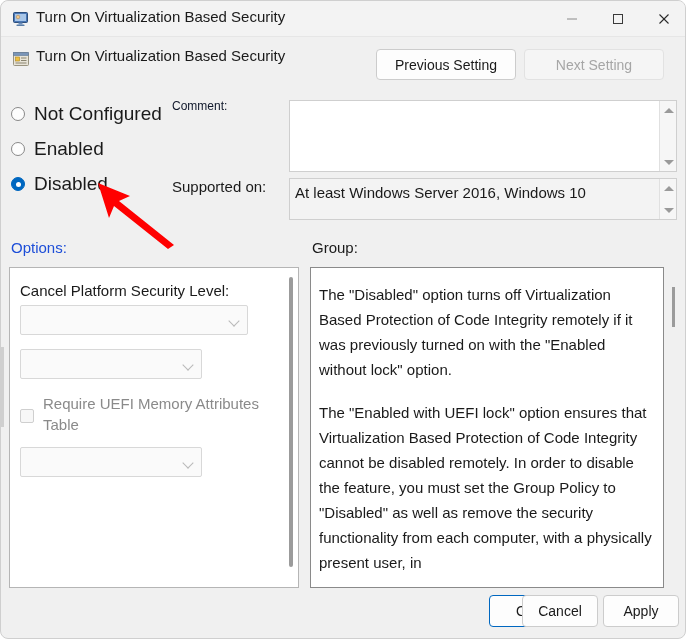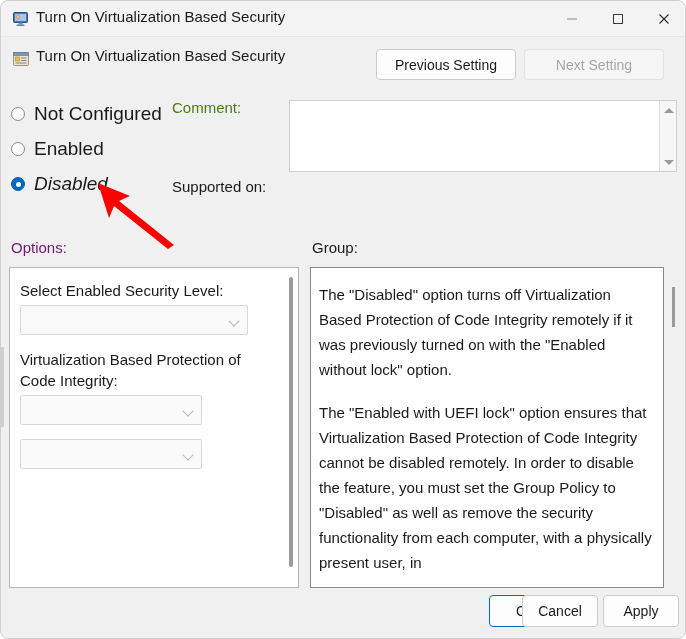--- a/index.html
+++ b/index.html
@@ -78,42 +78,42 @@
 
   
   .radio-row {
     position: absolute; left: 10px;
     height: 20px;
     display: flex; align-items: center;
     font-size: 19px; color: #1a1a1a;
   }
   #radio-not-configured { top: 103px; }
   #radio-enabled { top: 138px; }
-  #radio-disabled { top: 173px; font-style: italic; }
+  #radio-disabled { top: 173px; }
   .radio-mark {
     width: 14px; height: 14px; border-radius: 50%;
     border: 1px solid #888; background: #fdfdfd;
     margin-right: 9px; flex: none;
     position: relative;
   }
   .radio-mark.on {
     border: 1px solid #0067c0;
     background: #0067c0;
   }
   .radio-mark.on::after {
     content: ""; position: absolute;
     left: 3.5px; top: 3.5px;
     width: 5px; height: 5px; border-radius: 50%;
     background: #ffffff;
   }
 
   
   #comment-label {
     position: absolute; left: 171px; top: 98px;
-    font-size: 15px; color: #4d7c0f;
+    font-size: 12px; color: #0f172a;
   }
   #supported-label {
     position: absolute; left: 171px; top: 177px;
     font-size: 15px; color: #1a1a1a;
   }
   #comment-box {
     position: absolute; left: 288px; top: 99px;
     width: 388px; height: 72px;
     background: #ffffff;
     border: 1px solid #cfcfcf;
@@ -154,21 +154,21 @@
     width: 0; height: 0;
     border-left: 5px solid transparent;
     border-right: 5px solid transparent;
   }
   .tri.up { border-bottom: 5px solid #9a9a9a; }
   .tri.down { border-top: 5px solid #9a9a9a; }
 
   
   #options-label {
     position: absolute; left: 10px; top: 238px;
-    font-size: 15px; color: #701a75;
+    font-size: 15px; color: #1d4ed8;
   }
   #help-label {
     position: absolute; left: 311px; top: 238px;
     font-size: 15px; color: #1a1a1a;
   }
 
   
   #options-panel {
     position: absolute; left: 8px; top: 266px;
     width: 290px; height: 321px;
@@ -394,40 +394,54 @@
       <span class="sb-arrow up">
           <span class="tri up"></span>
         </span>
       <span class="sb-arrow down">
           <span class="tri down"></span>
         </span>
     </div>
   </div>
 
   <span id="supported-label">Supported on:</span>
+  <div id="supported-box">
+    <span id="supported-text">At least Windows Server 2016, Windows 10</span>
+    <div class="sb-vert">
+      <span class="sb-arrow up">
+          <span class="tri up"></span>
+        </span>
+      <span class="sb-arrow down">
+          <span class="tri down"></span>
+        </span>
+    </div>
+  </div>
 
   <span id="options-label">Options:</span>
   <span id="help-label">Group:</span>
 
   <div id="options-leftedge"></div>
   <div id="options-panel">
     <div id="options-content">
 
-      <div class="opt-label">Select Enabled Security Level:</div>
+      <div class="opt-label">Cancel Platform Security Level:</div>
       <div class="opt-combo w-wide">
         <span class="combo-value"></span>
         <span class="chev"></span>
       </div>
 
-      <div class="opt-label">Virtualization Based Protection of Code Integrity:</div>
       <div class="opt-combo w-narrow">
         <span class="combo-value"></span>
         <span class="chev"></span>
       </div>
 
+      <div class="opt-check-row">
+        <span class="opt-check-box"></span>
+        <span class="opt-check-text">Require UEFI Memory Attributes Table</span>
+      </div>
 
       <div class="opt-combo w-narrow">
         <span class="combo-value"></span>
         <span class="chev"></span>
       </div>
 
 
     </div>
     <div id="options-scrollbar">
       <div id="options-thumb"></div>

